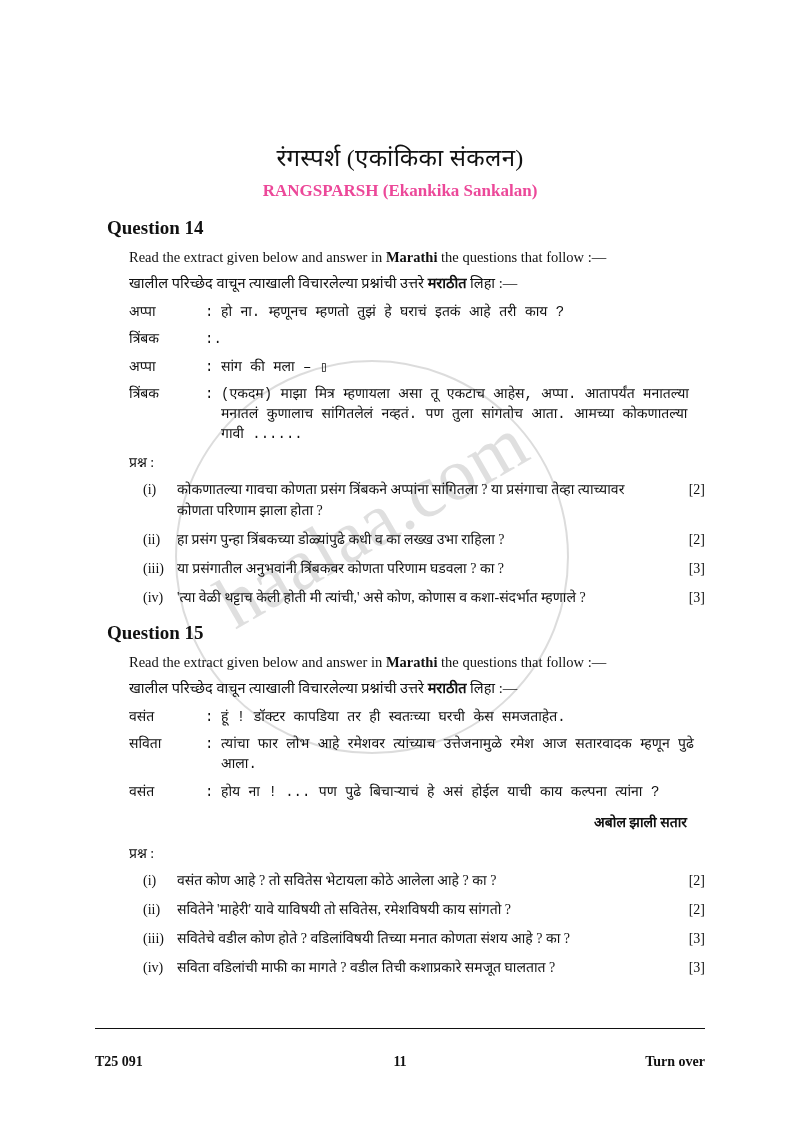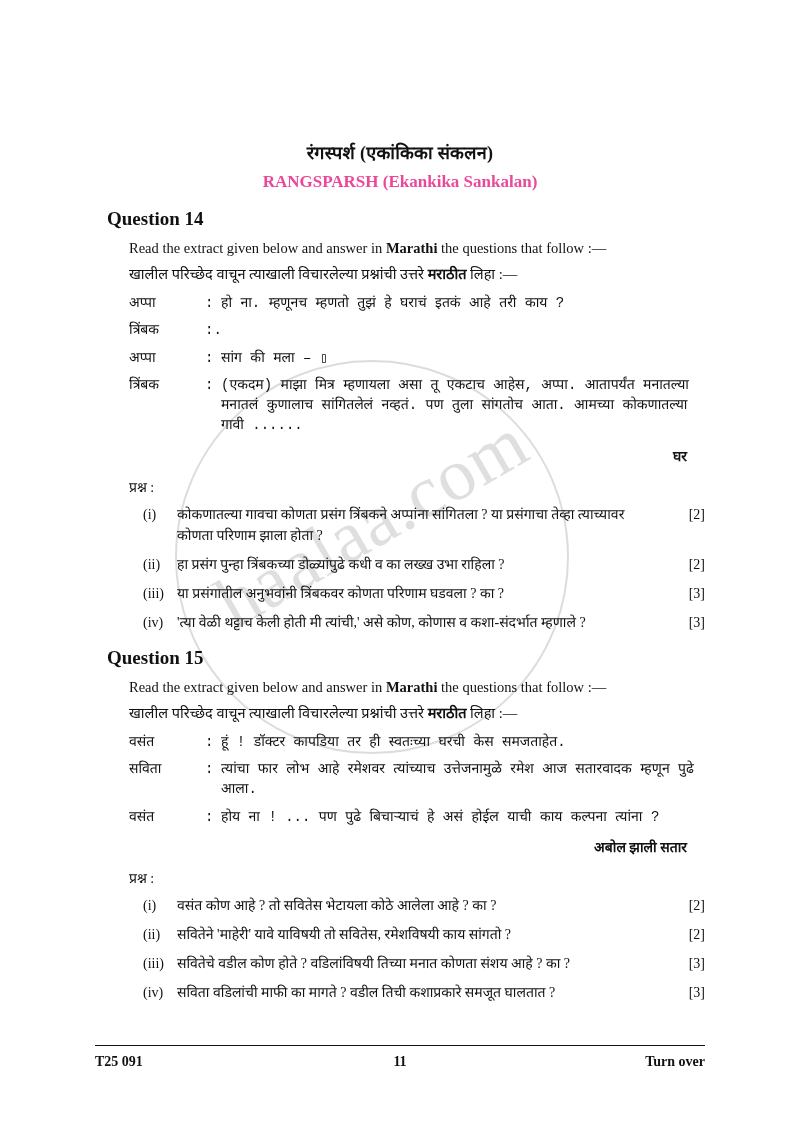--- a/index.html
+++ b/index.html
@@ -46,22 +46,22 @@
     pointer-events: none;
     white-space: nowrap;
   }
   .content {
     position: relative;
     z-index: 2;
     padding: 140px 95px 0 95px;
   }
   .title-dev {
     text-align: center;
-    font-size: 18px;
-    font-weight: bold;
+    font-size: 24px;
+    font-weight: normal;
     color: #111;
     margin: 0 0 6px 0;
     letter-spacing: 0.3px;
   }
   .title-rom {
     text-align: center;
     font-size: 17px;
     font-weight: bold;
     color: #ec4899;
     margin: 8px 0 16px 0;
@@ -140,21 +140,21 @@
     width: 34px;
     flex: 0 0 34px;
     text-align: right;
   }
   .footer {
     position: absolute;
     left: 95px;
     right: 95px;
     bottom: 62px;
     border-top: 1.6px solid #111;
-    padding-top: 8px;
+    padding-top: 25px;
     display: flex;
     align-items: center;
     font-size: 14px;
     font-weight: bold;
     color: #111;
     z-index: 3;
   }
   .footer .fl { flex: 1 1 0; text-align: left; }
   .footer .fc { flex: 1 1 0; text-align: center; }
   .footer .fr { flex: 1 1 0; text-align: right; }
@@ -194,21 +194,20 @@
         <span class="spk">अप्पा</span>
         <span class="colon">:</span>
         <span class="txt">सांग की मला – ▯</span>
       </div>
       <div class="dlg">
         <span class="spk">त्रिंबक</span>
         <span class="colon">:</span>
         <span class="txt">(एकदम) माझा मित्र म्हणायला असा तू एकटाच आहेस, अप्पा. आतापर्यंत मनातल्या मनातलं कुणालाच सांगितलेलं नव्हतं. पण तुला सांगतोच आता. आमच्या कोकणातल्या गावी ......</span>
       </div>
 
-      <div class="source">घर</div>
 
       <div class="prashna">प्रश्न :</div>
 
       <div class="qrow">
         <span class="num">(i)</span>
         <span class="qtext">कोकणातल्या गावचा कोणता प्रसंग त्रिंबकने अप्पांना सांगितला ? या प्रसंगाचा तेव्हा त्याच्यावर कोणता परिणाम झाला होता ?</span>
         <span class="marks">[2]</span>
       </div>
       <div class="qrow">
         <span class="num">(ii)</span>

